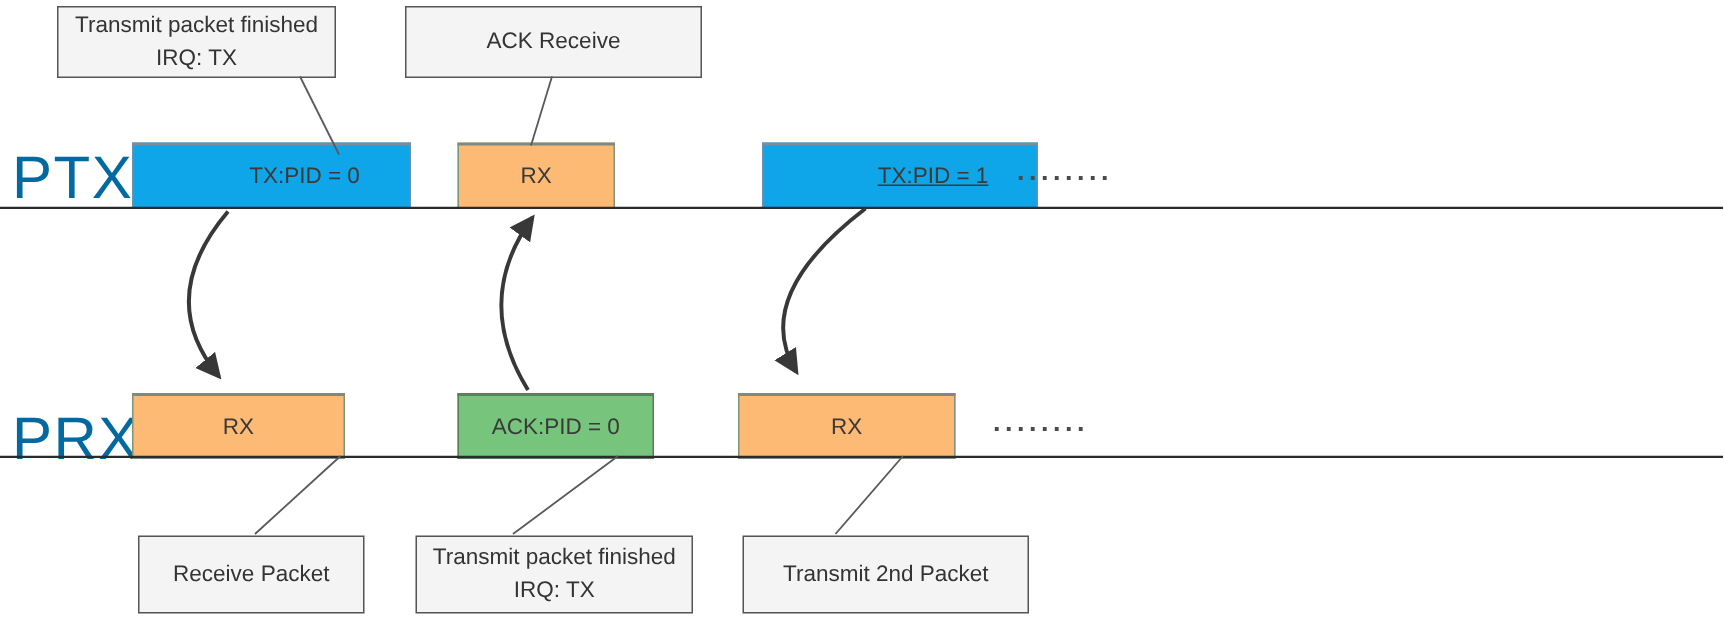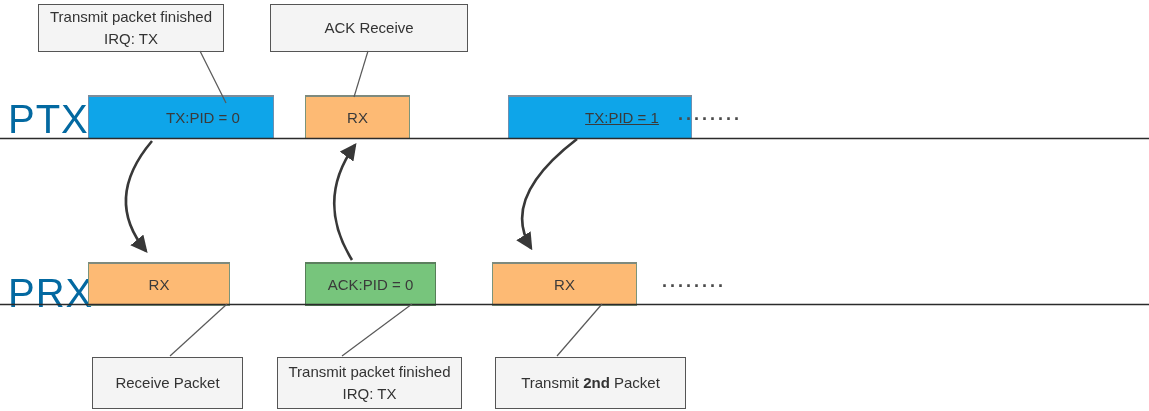--- a/index.html
+++ b/index.html
@@ -18,21 +18,21 @@
   }
   .evt-blue{background:#0ea5e9;border-color:#6f8faf;border-top-color:#7e8c99;padding-left:44px;}
   .evt-green{background:#fdba74;border-color:#7b947b;border-top-color:#7e8a7e;}
   .evt-darkgreen{background:#77c57c;border-color:#567f58;border-top-color:#5c7f5e;}
   .callout{
     position:absolute;background:#f4f4f4;border:1px solid #555555;
     display:flex;flex-direction:column;align-items:center;justify-content:center;
     font-size:15px;line-height:22px;color:#333333;text-align:center;white-space:nowrap;
   }
   .struck{text-decoration:line-through;}
-  .bold{font-weight:bold;margin-top:22px;}
+  .bold{font-weight:normal;margin-top:22px;}
   .dots{
     position:absolute;height:43px;line-height:43px;font-size:18px;font-weight:bold;
     letter-spacing:3px;color:#4a4a4a;
   }
   #overlay{position:absolute;left:0;top:0;pointer-events:none;}
 </style>
 </head>
 <body>
 
 <div id="stage">

